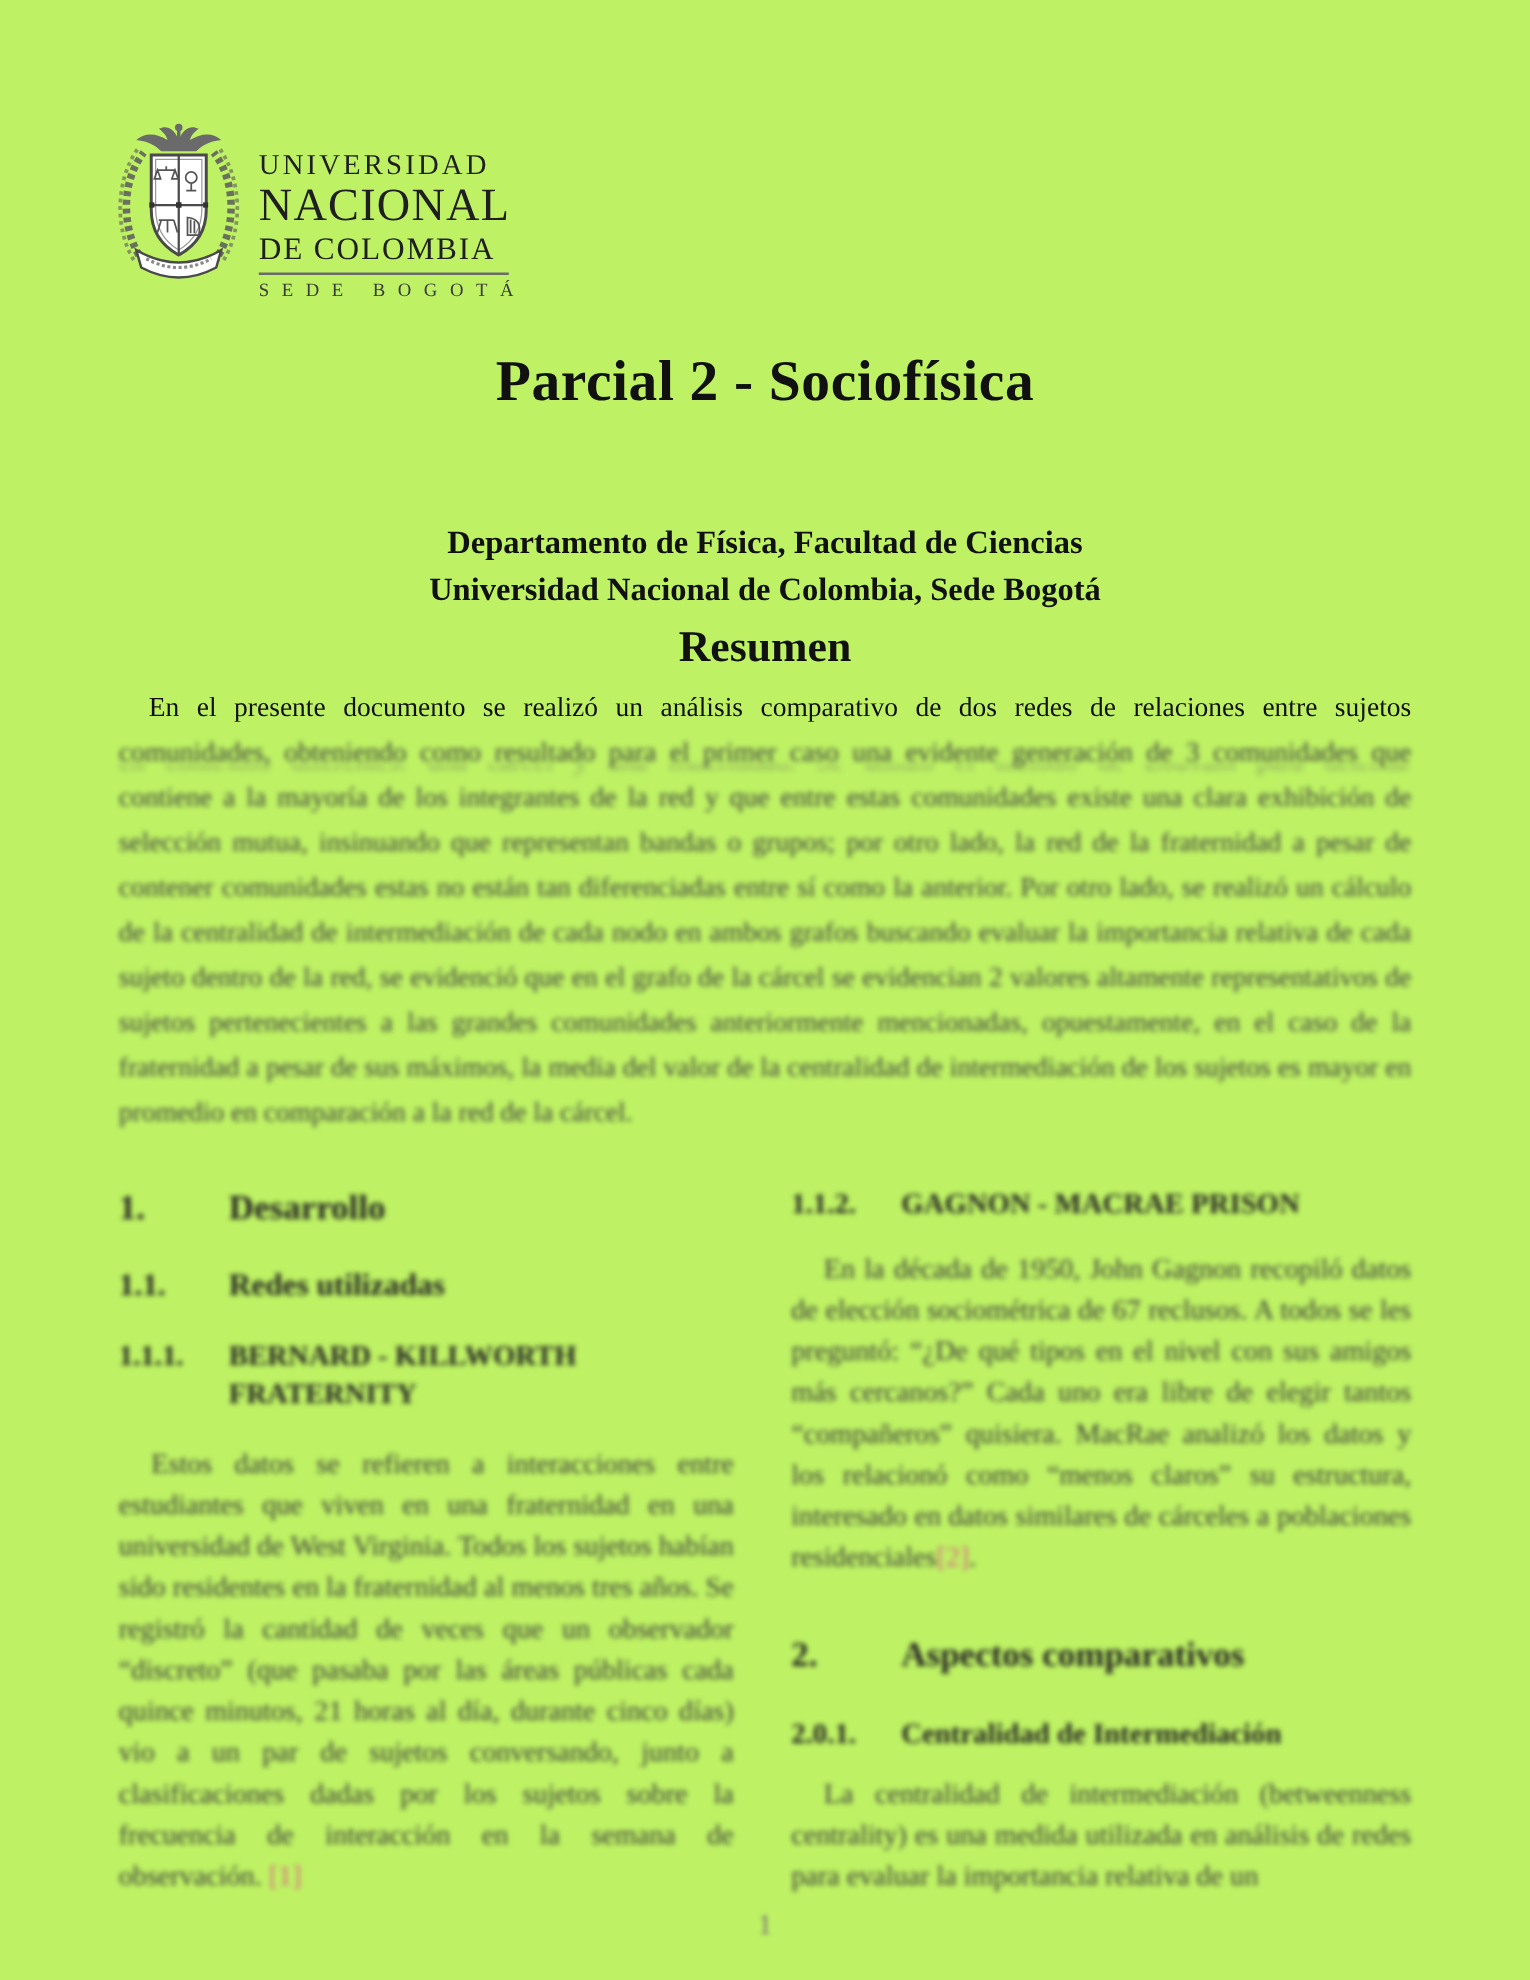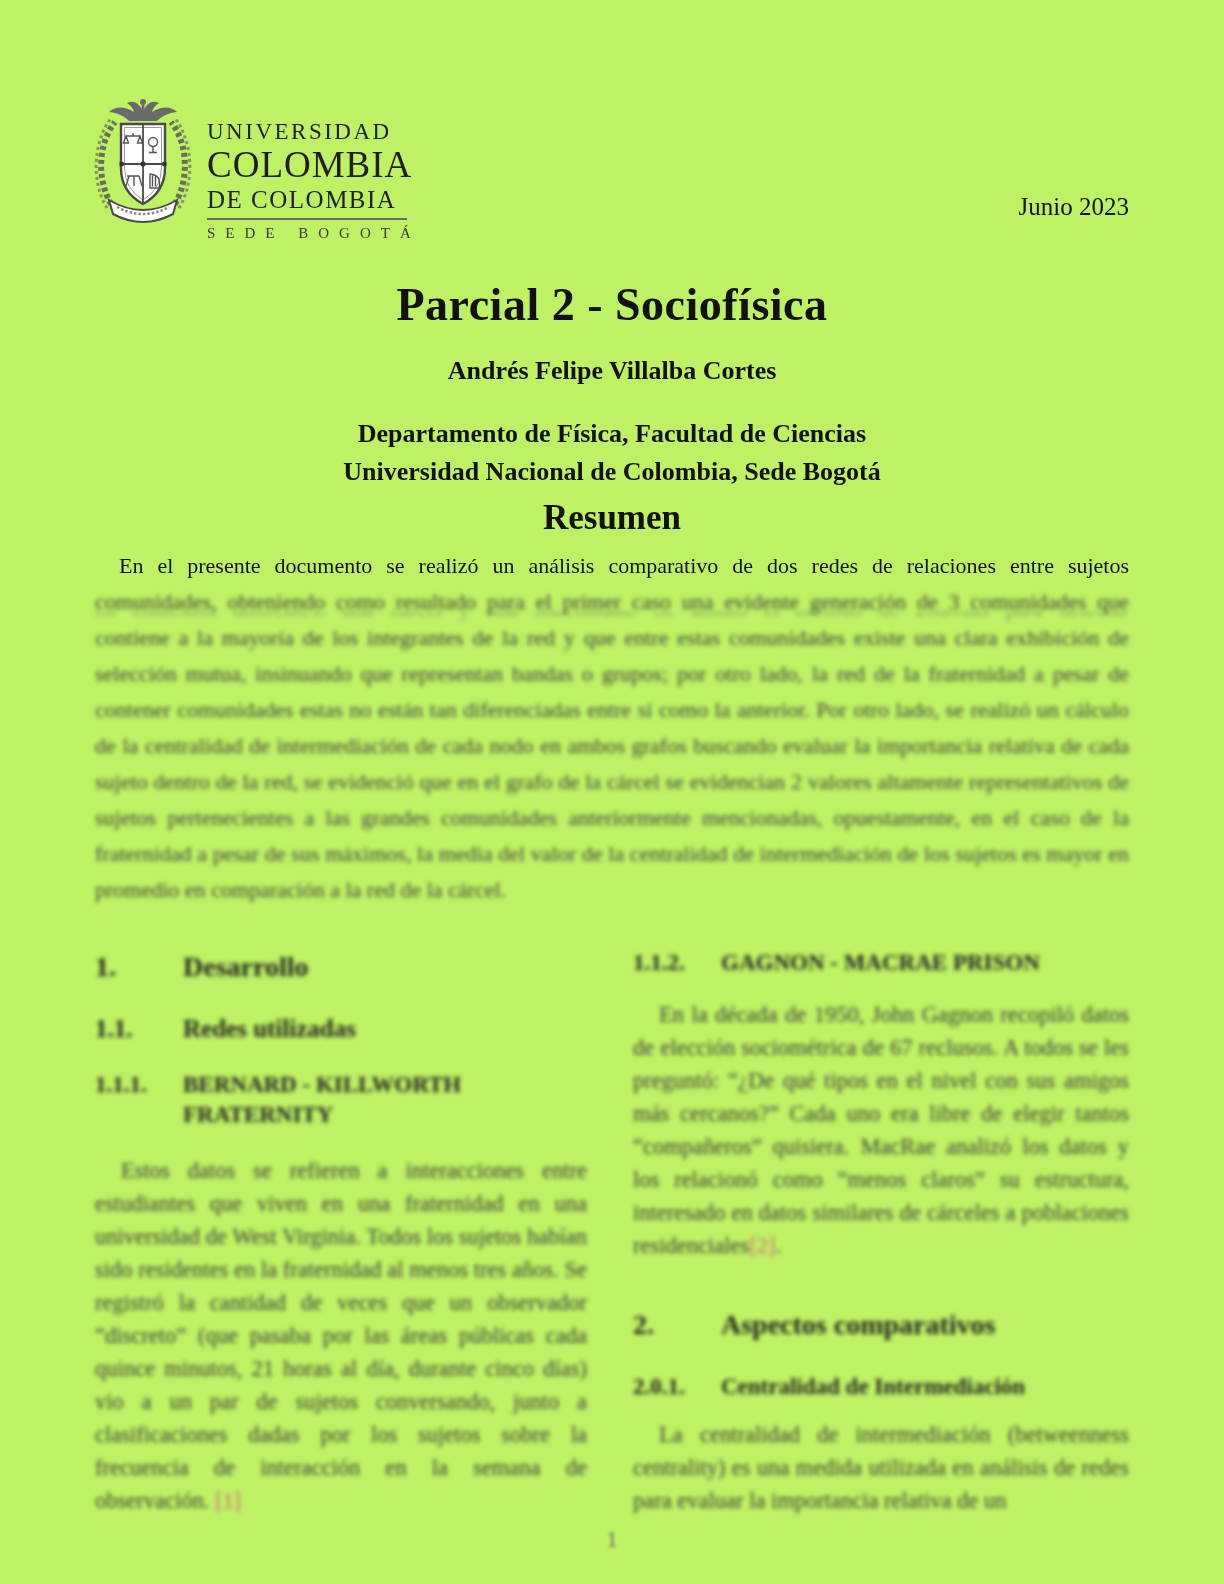--- a/index.html
+++ b/index.html
@@ -86,31 +86,29 @@
         <circle cx="60" cy="52" r="4.5"></circle>
         <path d="M60 56.5 v6 M56 62.5 h8"></path>
         <path d="M34 86 h12 M36 86 l-3 10 M46 86 l3 10 M41 86 v10"></path>
         <path d="M57 84 q12 1 9 14 l-9 0 z M59.5 85.5 v11 M62.5 86.5 v10"></path>
       </g>
       <path d="M16 110 Q50 130 84 110 L80 124 Q50 140 20 124 Z" fill="#fff" stroke="#4a4a4a" stroke-width="2"></path>
       <path d="M24 117 Q50 131 76 117" stroke="#8a8a8a" stroke-width="2.5" fill="none" stroke-dasharray="2.5 2"></path>
     </svg>
     <div class="logo-text">
       <div class="logo-l1">UNIVERSIDAD</div>
-      <div class="logo-l2">COLOMBIA</div>
+      <div class="logo-l2">NACIONAL</div>
       <div class="logo-l3">DE COLOMBIA</div>
       <div class="logo-rule"></div>
       <div class="logo-l4">SEDE BOGOTÁ</div>
     </div>
   </div>
 
-  <div class="date">Junio 2023</div>
 
   <h1 class="title">Parcial 2 - Sociofísica</h1>
-  <div class="author">Andrés Felipe Villalba Cortes</div>
   <div class="affil a1">Departamento de Física, Facultad de Ciencias</div>
   <div class="affil a2">Universidad Nacional de Colombia, Sede Bogotá</div>
   <div class="resumen">Resumen</div>
 
   <div class="abstract">
     <div class="abs-line first">En el presente documento se realizó un análisis comparativo de dos redes de relaciones entre sujetos</div>
     <div class="abs-seam">
       <div class="abs-seam-inner">en contextos diferentes: una cárcel y una fraternidad. Se utilizó el método de Louvain para detectar</div>
     </div>
     <div class="abs-blur">comunidades, obteniendo como resultado para el primer caso una evidente generación de 3 comunidades que contiene a la mayoría de los integrantes de la red y que entre estas comunidades existe una clara exhibición de selección mutua, insinuando que representan bandas o grupos; por otro lado, la red de la fraternidad a pesar de contener comunidades estas no están tan diferenciadas entre sí como la anterior. Por otro lado, se realizó un cálculo de la centralidad de intermediación de cada nodo en ambos grafos buscando evaluar la importancia relativa de cada sujeto dentro de la red, se evidenció que en el grafo de la cárcel se evidencian 2 valores altamente representativos de sujetos pertenecientes a las grandes comunidades anteriormente mencionadas, opuestamente, en el caso de la fraternidad a pesar de sus máximos, la media del valor de la centralidad de intermediación de los sujetos es mayor en promedio en comparación a la red de la cárcel.</div>

